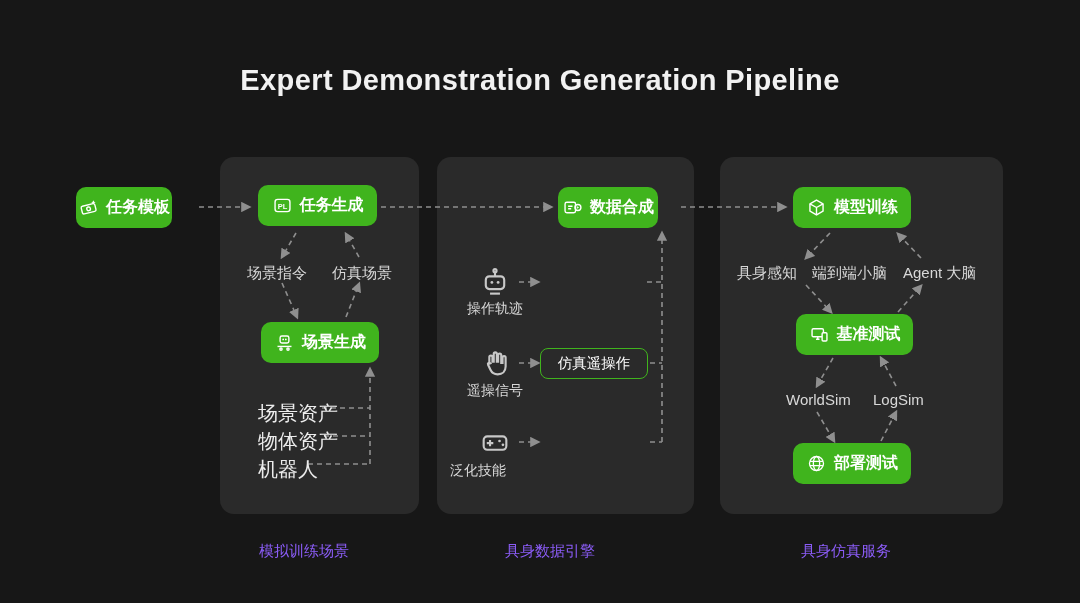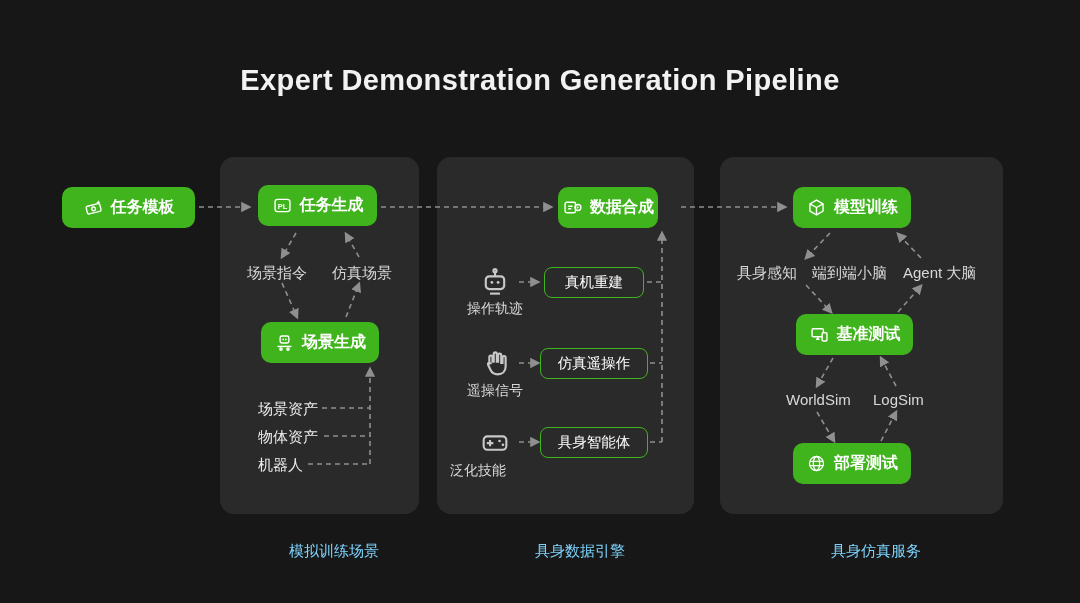--- a/index.html
+++ b/index.html
@@ -13,25 +13,25 @@
   .p3 { left:720px; top:157px; width:283px; height:357px; }
   .connectors { position:absolute; left:0; top:0; }
   .gbtn { position:absolute; display:flex; align-items:center; justify-content:center; gap:7px;
           height:41px; border-radius:10px; background:#40b41d; color:#fff;
           font-size:16px; font-weight:700; white-space:nowrap; }
   .gbtn svg { width:21px; height:21px; flex:0 0 auto; }
   .obox { position:absolute; display:flex; align-items:center; justify-content:center;
           height:31px; border:1.5px solid #40b41d; border-radius:8px; color:#fff;
           font-size:14.5px; background:#2a2a2a; white-space:nowrap; }
   .lbl { position:absolute; color:#d8d8d8; font-size:15px; white-space:nowrap; }
-  .asset { position:absolute; color:#ececec; font-size:15px; white-space:nowrap; }
+  .asset { position:absolute; color:#ececec; font-size:20px; white-space:nowrap; }
   .srcicon { position:absolute; width:34px; height:34px; }
   .srclbl { position:absolute; color:#d8d8d8; font-size:14px; text-align:center; width:64px; white-space:nowrap; }
-  .caption { position:absolute; top:542px; width:120px; color:#7dd3fc; font-size:15px;
-             text-align:right; white-space:nowrap; }
+  .caption { position:absolute; top:542px; width:120px; color:#8b5cf6; font-size:15px;
+             text-align:left; white-space:nowrap; }
 </style>
 </head>
 <body>
 
 <div class="canvas">
 
   <h1 class="title">Expert Demonstration Generation Pipeline</h1>
 
   <div class="panel p1"></div>
   <div class="panel p2"></div>
@@ -66,21 +66,21 @@
       <path d="M921 258L898 234" marker-end="url(#ah)"></path>
       <path d="M806 285L831 312" marker-end="url(#ah)"></path>
       <path d="M898 312L921 286" marker-end="url(#ah)"></path>
       <path d="M833 358L817 386" marker-end="url(#ah)"></path>
       <path d="M896 386L881 358" marker-end="url(#ah)"></path>
       <path d="M817 412L834 441" marker-end="url(#ah)"></path>
       <path d="M881 441L896 412" marker-end="url(#ah)"></path>
     </g>
   </svg>
 
-  <div class="gbtn" style="left:62px;top:187px;width:133px">
+  <div class="gbtn" style="left:76px;top:187px;width:96px">
     <svg viewBox="0 0 24 24" fill="none" stroke="#fff" stroke-width="1.6">
       <g transform="rotate(-14 12 13)">
         <rect x="4" y="9" width="16" height="9" rx="1.8"></rect>
         <circle cx="12" cy="13.5" r="2.1"></circle>
       </g>
       <path d="M17.6 3.6l.8 1.7 1.7.8-1.7.8-.8 1.7-.8-1.7-1.7-.8 1.7-.8z" fill="#fff" stroke="none"></path>
     </svg>
     <span>任务模板</span>
   </div>
 
@@ -123,42 +123,36 @@
 
   <svg class="srcicon" style="left:478px;top:265px" viewBox="0 0 24 24" fill="none" stroke="#c8c8c8" stroke-width="1.5">
     <rect x="5.5" y="8" width="13" height="9" rx="2.5"></rect>
     <circle cx="9.8" cy="12.3" r="1" fill="#c8c8c8" stroke="none"></circle>
     <circle cx="14.2" cy="12.3" r="1" fill="#c8c8c8" stroke="none"></circle>
     <path d="M12 8V5.2"></path>
       <circle cx="12" cy="4" r="1.1"></circle>
     <path d="M8.5 20.2h7"></path>
   </svg>
   <span class="srclbl" style="left:463px;top:300px">操作轨迹</span>
-  <div class="obox" style="left:544px;top:267px;width:100px">
-    <span>真机重建</span>
-  </div>
 
   <svg class="srcicon" style="left:478px;top:346px" viewBox="0 0 24 24" fill="none" stroke="#c8c8c8" stroke-width="1.5">
     <path d="M8 12.5V7.8a1.1 1.1 0 0 1 2.2 0V11h.9V5.6a1.1 1.1 0 0 1 2.2 0V11h.9V6.4a1.1 1.1 0 0 1 2.2 0V12h.9V8.2a1.1 1.1 0 0 1 2.2 0v6.3c0 3.3-2.3 5.5-5.6 5.5-2.7 0-4.2-1.2-5.1-3.2l-1.7-3.6c-.5-1 .9-1.8 1.6-1z"></path>
   </svg>
   <span class="srclbl" style="left:463px;top:382px">遥操信号</span>
   <div class="obox" style="left:540px;top:348px;width:108px">
     <span>仿真遥操作</span>
   </div>
 
   <svg class="srcicon" style="left:478px;top:425px" viewBox="0 0 24 24" fill="none" stroke="#c8c8c8" stroke-width="1.5">
     <rect x="4" y="8" width="16" height="9.5" rx="2.6"></rect>
     <path d="M8.5 10.5v4.5M6.2 12.8h4.6"></path>
     <circle cx="15.2" cy="11.3" r="0.95" fill="#c8c8c8" stroke="none"></circle>
     <circle cx="17.6" cy="14" r="0.95" fill="#c8c8c8" stroke="none"></circle>
   </svg>
   <span class="srclbl" style="left:446px;top:462px">泛化技能</span>
-  <div class="obox" style="left:540px;top:427px;width:108px">
-    <span>具身智能体</span>
-  </div>
 
   <div class="gbtn" style="left:793px;top:187px;width:118px">
     <svg viewBox="0 0 24 24" fill="none" stroke="#fff" stroke-width="1.6">
       <path d="M12 3.5l7.5 4.3v8.4L12 20.5l-7.5-4.3V7.8z"></path>
       <path d="M12 12v8.5M12 12l7.5-4.2M12 12L4.5 7.8"></path>
     </svg>
     <span>模型训练</span>
   </div>
 
   <span class="lbl" style="left:737px;top:264px">具身感知</span>

